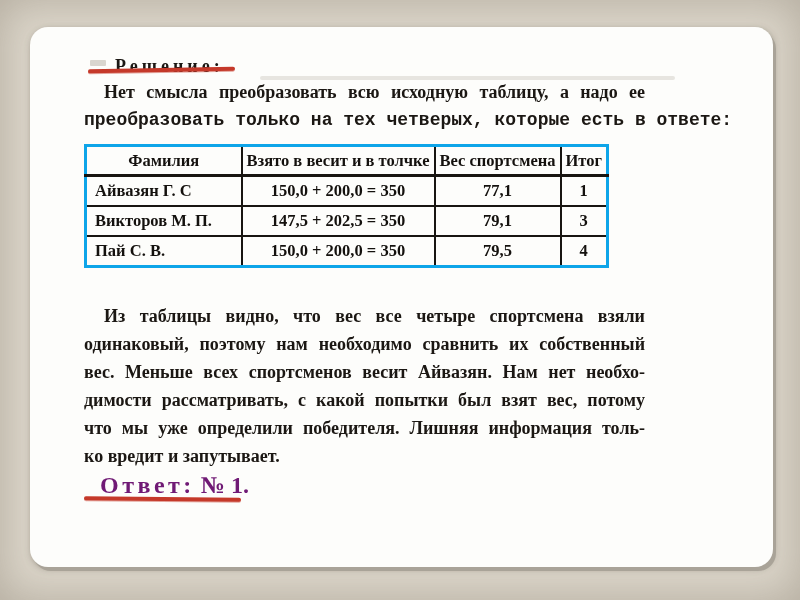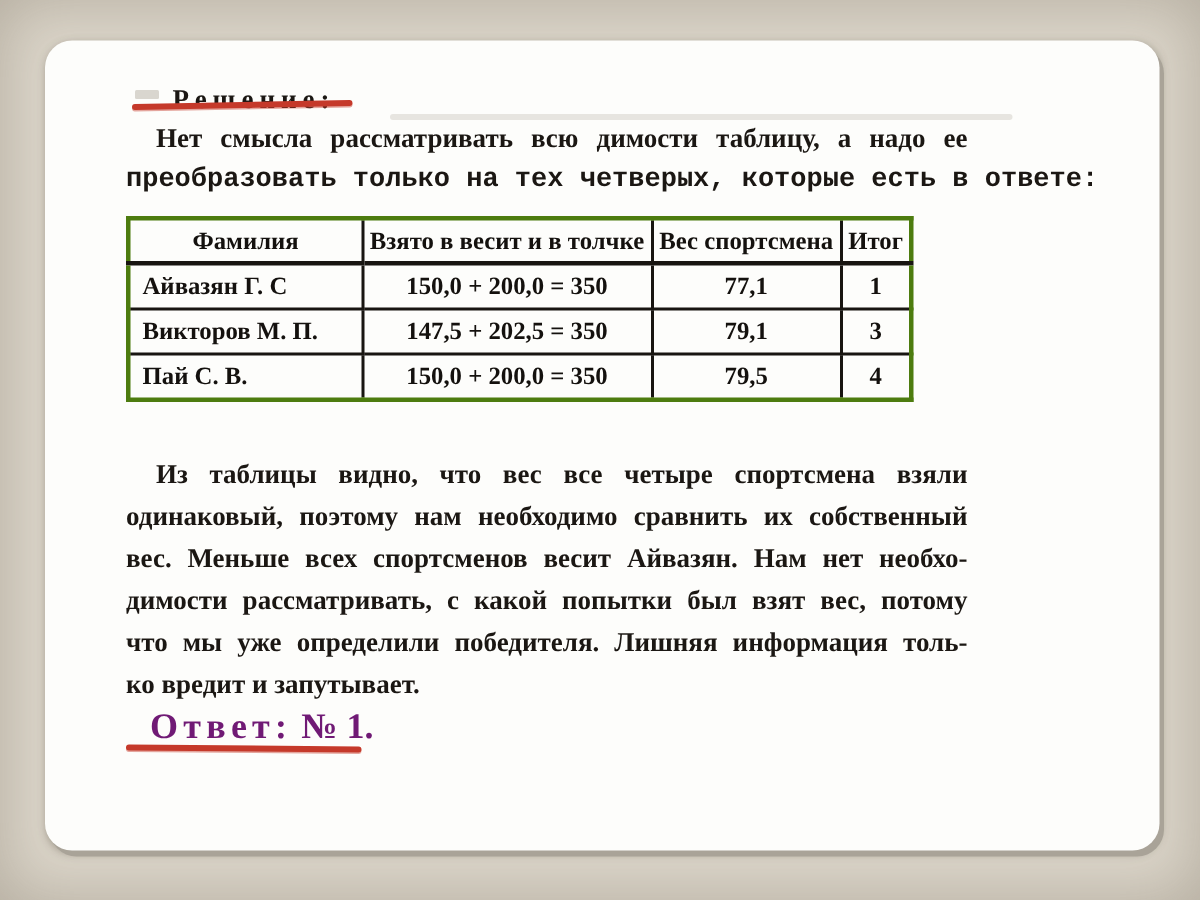--- a/index.html
+++ b/index.html
@@ -81,40 +81,40 @@
     border:2px solid #181511;
     font-size:16.5px;
     font-weight:bold;
     text-align:center;
     padding:0 4px;
     overflow:hidden;
   }
   .doc-table th{height:27px;border-bottom-width:3px;}
   .doc-table td{height:28px;}
   .doc-table td.name-cell{text-align:left;padding-left:8px;}
-  .doc-table{border:3px solid #4d7c0f;}
+  .doc-table{border:3px solid #0ea5e9;}
   .answer-row{
     position:absolute;left:100px;top:472px;
     color:#701a75;font-size:24px;font-weight:bold;
   }
   .answer-label{letter-spacing:3.5px;margin-right:6px;}
 </style>
 </head>
 <body>
 
 <div class="stage">
   <div class="panel">
     <div class="scan-blob"></div>
     <div class="scan-streak"></div>
   </div>
 
   <p class="txt heading">Решение:</p>
   <div class="red-underline heading-underline"></div>
 
-  <p class="jline indent" style="top:82px;">Нет смысла рассматривать всю димости таблицу, а надо ее</p>
+  <p class="jline indent" style="top:82px;">Нет смысла преобразовать всю исходную таблицу, а надо ее</p>
   <p class="jline plain" style="top:110px;font-family:Liberation Mono, monospace;">преобразовать только на тех четверых, которые есть в ответе:</p>
 
   <table class="doc-table">
     <colgroup>
       <col style="width:156px">
         <col style="width:193px">
         <col style="width:126px">
         <col style="width:44px">
     </colgroup>
     <thead>

